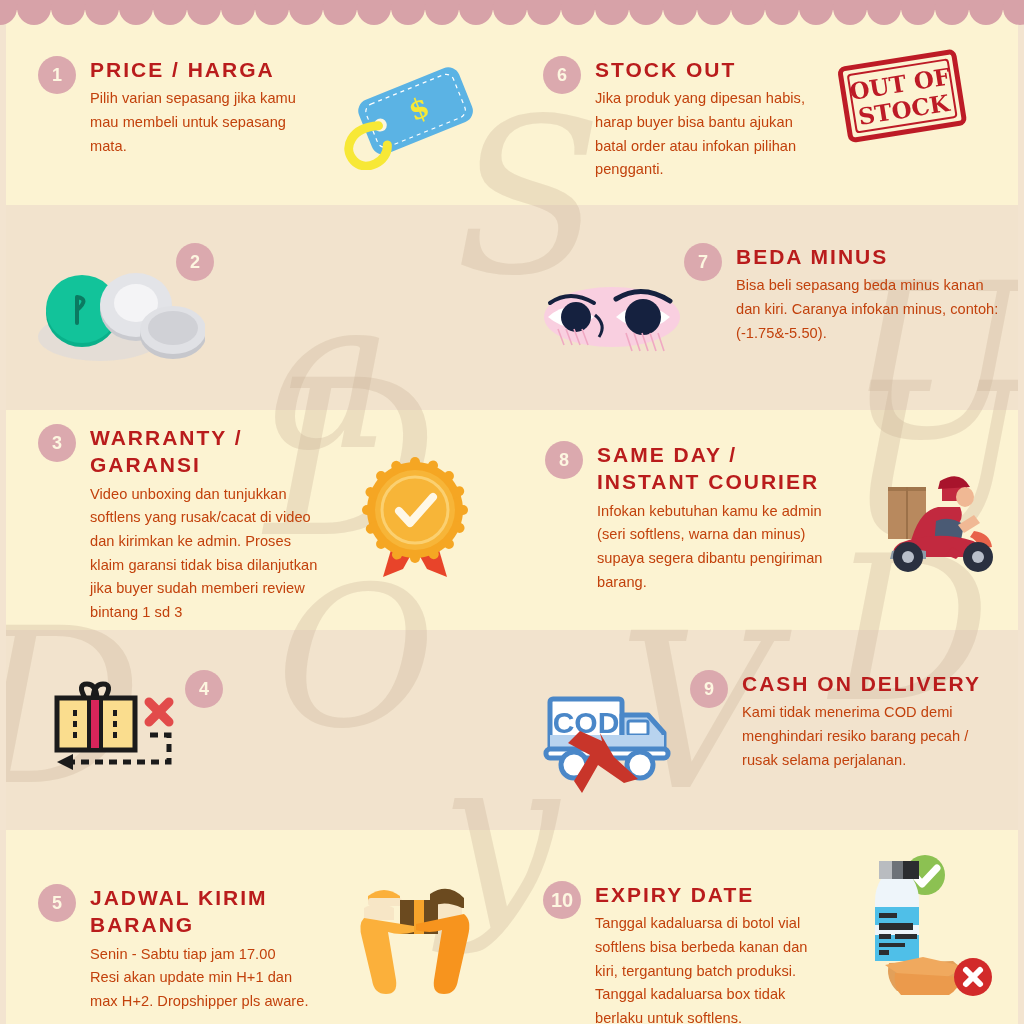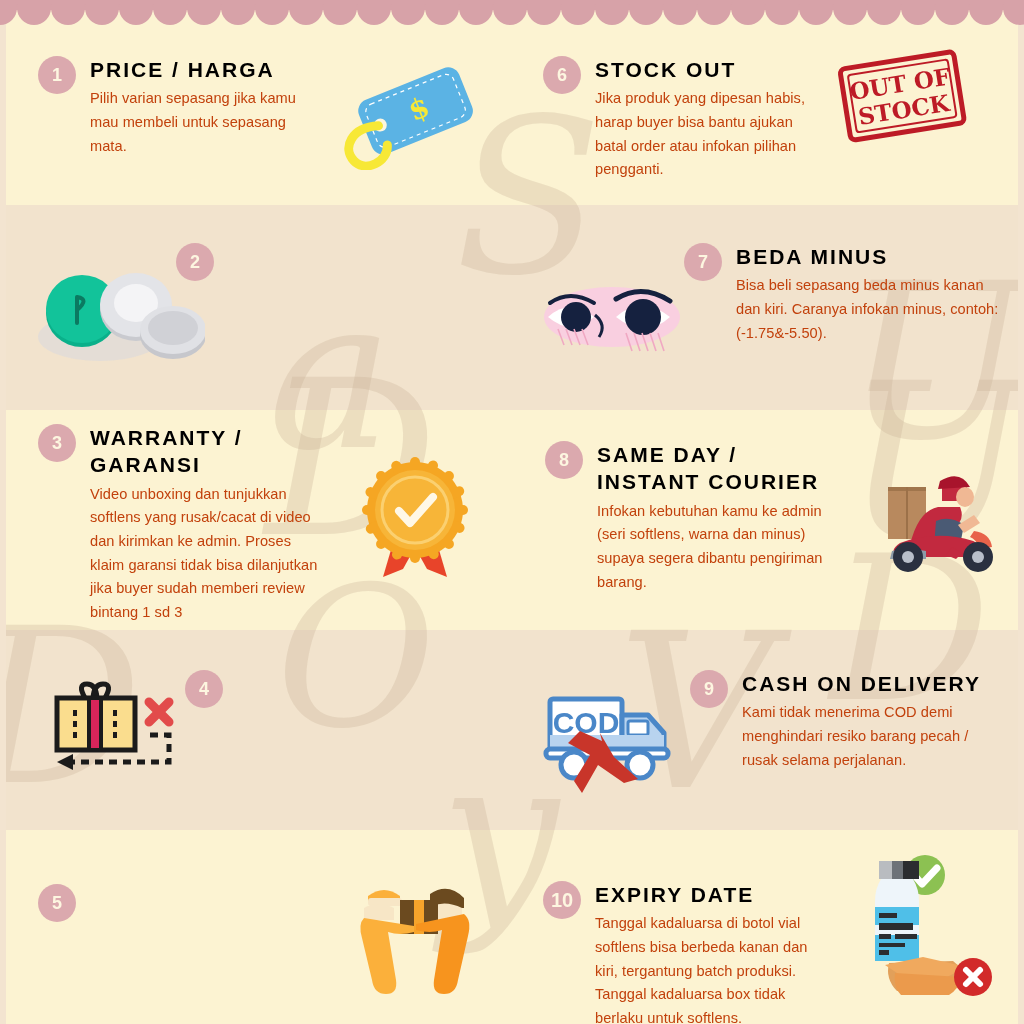--- a/index.html
+++ b/index.html
@@ -61,21 +61,21 @@
     display: flex; align-items: center; justify-content: center;
     font-size: 18px; font-weight: 700;
     letter-spacing: 0px;
     font-family: "Liberation Sans", sans-serif;
   }
   .badge.small-num { font-size: 20px; }
 
   .txt { margin-left: 14px; }
 
   .ttl {
-    color: #000000;
+    color: #b91c1c;
     font-weight: 700;
     font-size: 21px;
     letter-spacing: 2.0px;
     line-height: 1.30;
     text-transform: uppercase;
     white-space: pre-line;
     margin-bottom: 4px;
   }
 
   .body {
@@ -350,20 +350,27 @@
       <div class="txt">
         <div class="ttl">CASH ON DELIVERY</div>
         <div class="body">Kami tidak menerima COD demi
 menghindari resiko barang pecah /
 rusak selama perjalanan.</div>
       </div>
     </div>
 
     <div class="item" style="left:38px; top:884px; width:320px;">
       <div class="badge">5</div>
+      <div class="txt">
+        <div class="ttl">JADWAL KIRIM
+BARANG</div>
+        <div class="body">Senin - Sabtu tiap jam 17.00
+Resi akan update min H+1 dan
+max H+2. Dropshipper pls aware.</div>
+      </div>
     </div>
 
     <div class="item" style="left:543px; top:881px; width:320px;">
       <div class="badge small-num">10</div>
       <div class="txt">
         <div class="ttl">EXPIRY DATE</div>
         <div class="body">Tanggal kadaluarsa di botol vial
 softlens bisa berbeda kanan dan
 kiri, tergantung batch produksi.
 Tanggal kadaluarsa box tidak

